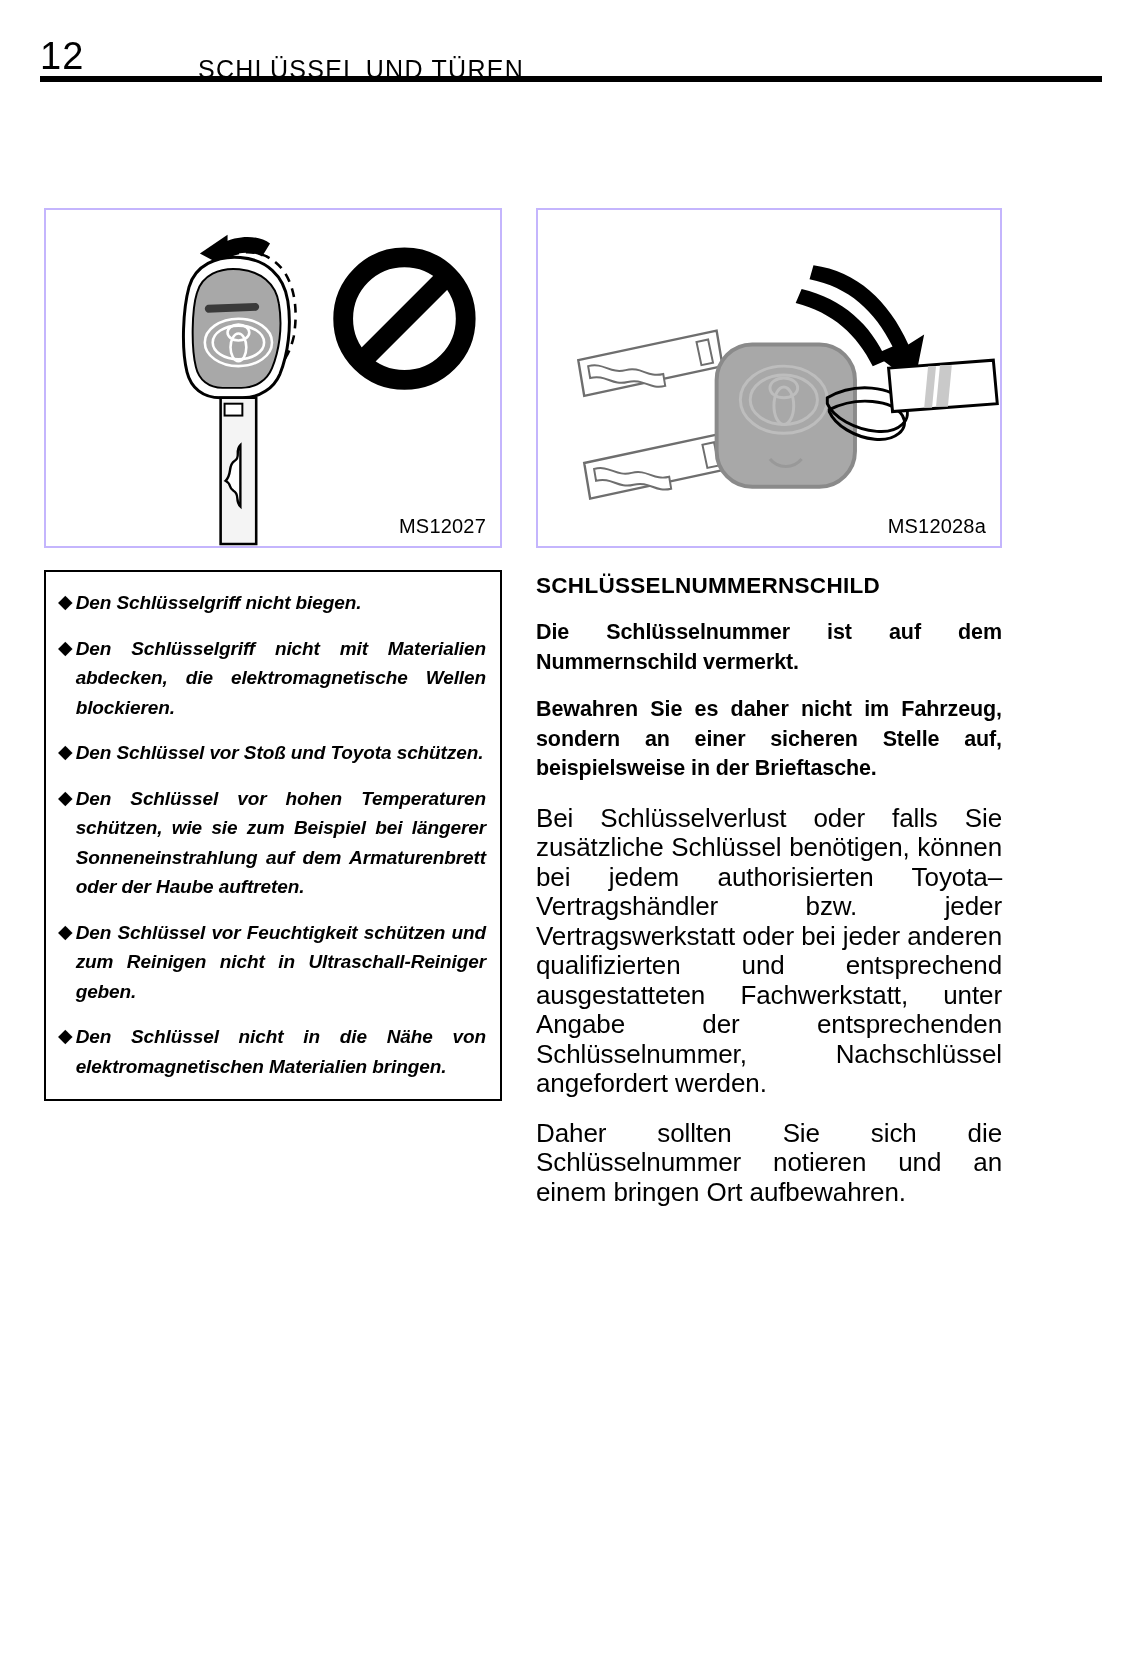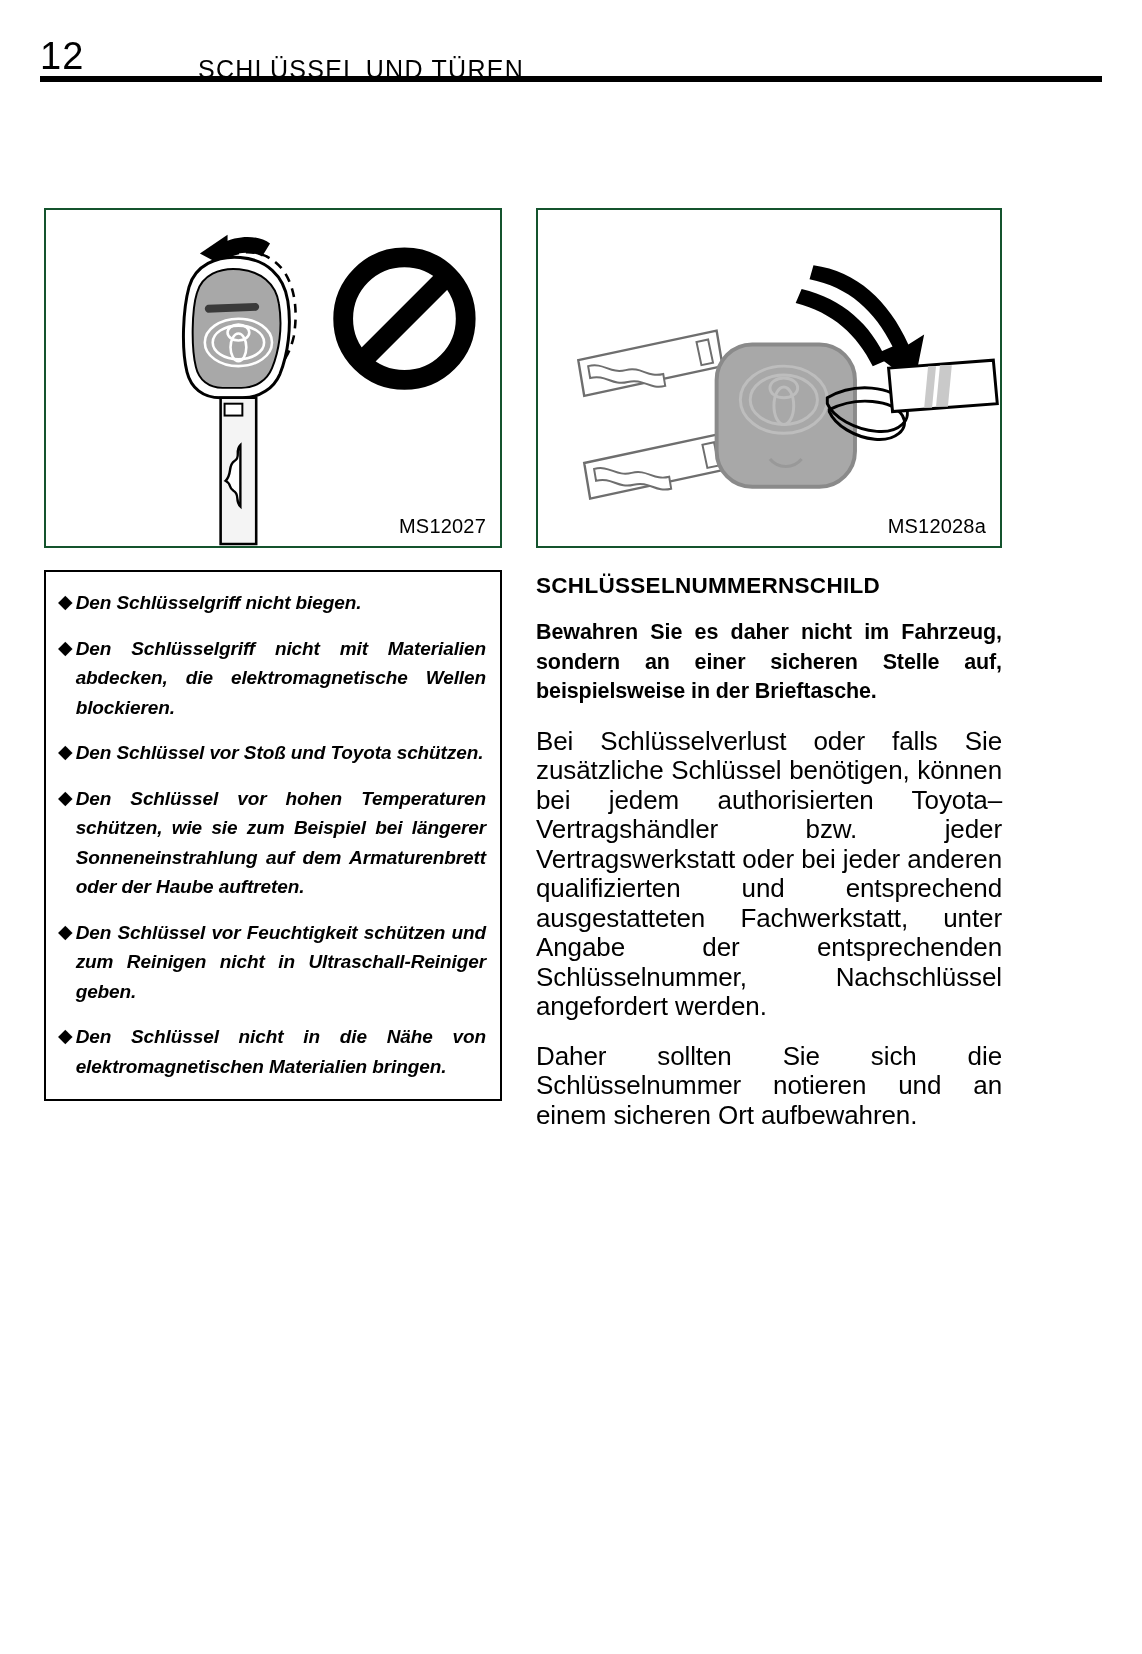--- a/index.html
+++ b/index.html
@@ -64,21 +64,21 @@
   .col-right {
     position: absolute;
     left: 536px;
     top: 208px;
     width: 466px;
   }
 
   
   .figure-box {
     position: relative;
-    border: 2px solid #14532d;
+    border: 2px solid #c4b5fd;
     background: #ffffff;
     width: 100%;
     height: 340px;
     overflow: hidden;
   }
   .figure-label {
     position: absolute;
     right: 14px;
     bottom: 8px;
     font-size: 20px;
@@ -279,18 +279,19 @@
         <path d="M352 160 L 458 152 L 462 196 L 356 204 Z" fill="#ffffff" stroke="#000" stroke-width="3"></path>
         <path d="M392 158 L 400 158 L 396 200 L 388 200 Z" fill="#c9c9c9"></path>
         <path d="M404 157 L 416 157 L 412 199 L 400 199 Z" fill="#c9c9c9"></path>
       </g>
     </svg>
     <div class="figure-label">MS12028a</div>
   </div>
 
   <div class="section-heading">SCHLÜSSELNUMMERNSCHILD</div>
 
+  <div class="para-bold">Die Schlüsselnummer ist auf dem Nummernschild vermerkt.</div>
   <div class="para-bold">Bewahren Sie es daher nicht im Fahrzeug, sondern an einer sicheren Stelle auf, beispielsweise in der Brieftasche.</div>
 
   <div class="para-normal">Bei Schlüsselverlust oder falls Sie zusätzliche Schlüssel benötigen, können bei jedem authorisierten Toyota–Vertragshändler bzw. jeder Vertragswerkstatt oder bei jeder anderen qualifizierten und entsprechend ausgestatteten Fachwerkstatt, unter Angabe der entsprechenden Schlüsselnummer, Nachschlüssel angefordert werden.</div>
-  <div class="para-normal">Daher sollten Sie sich die Schlüsselnummer notieren und an einem sicheren Ort aufbewahren.</div>
+  <div class="para-normal">Daher sollten Sie sich die Schlüsselnummer notieren und an einem bringen Ort aufbewahren.</div>
 
 </div>
 
 </body></html>

